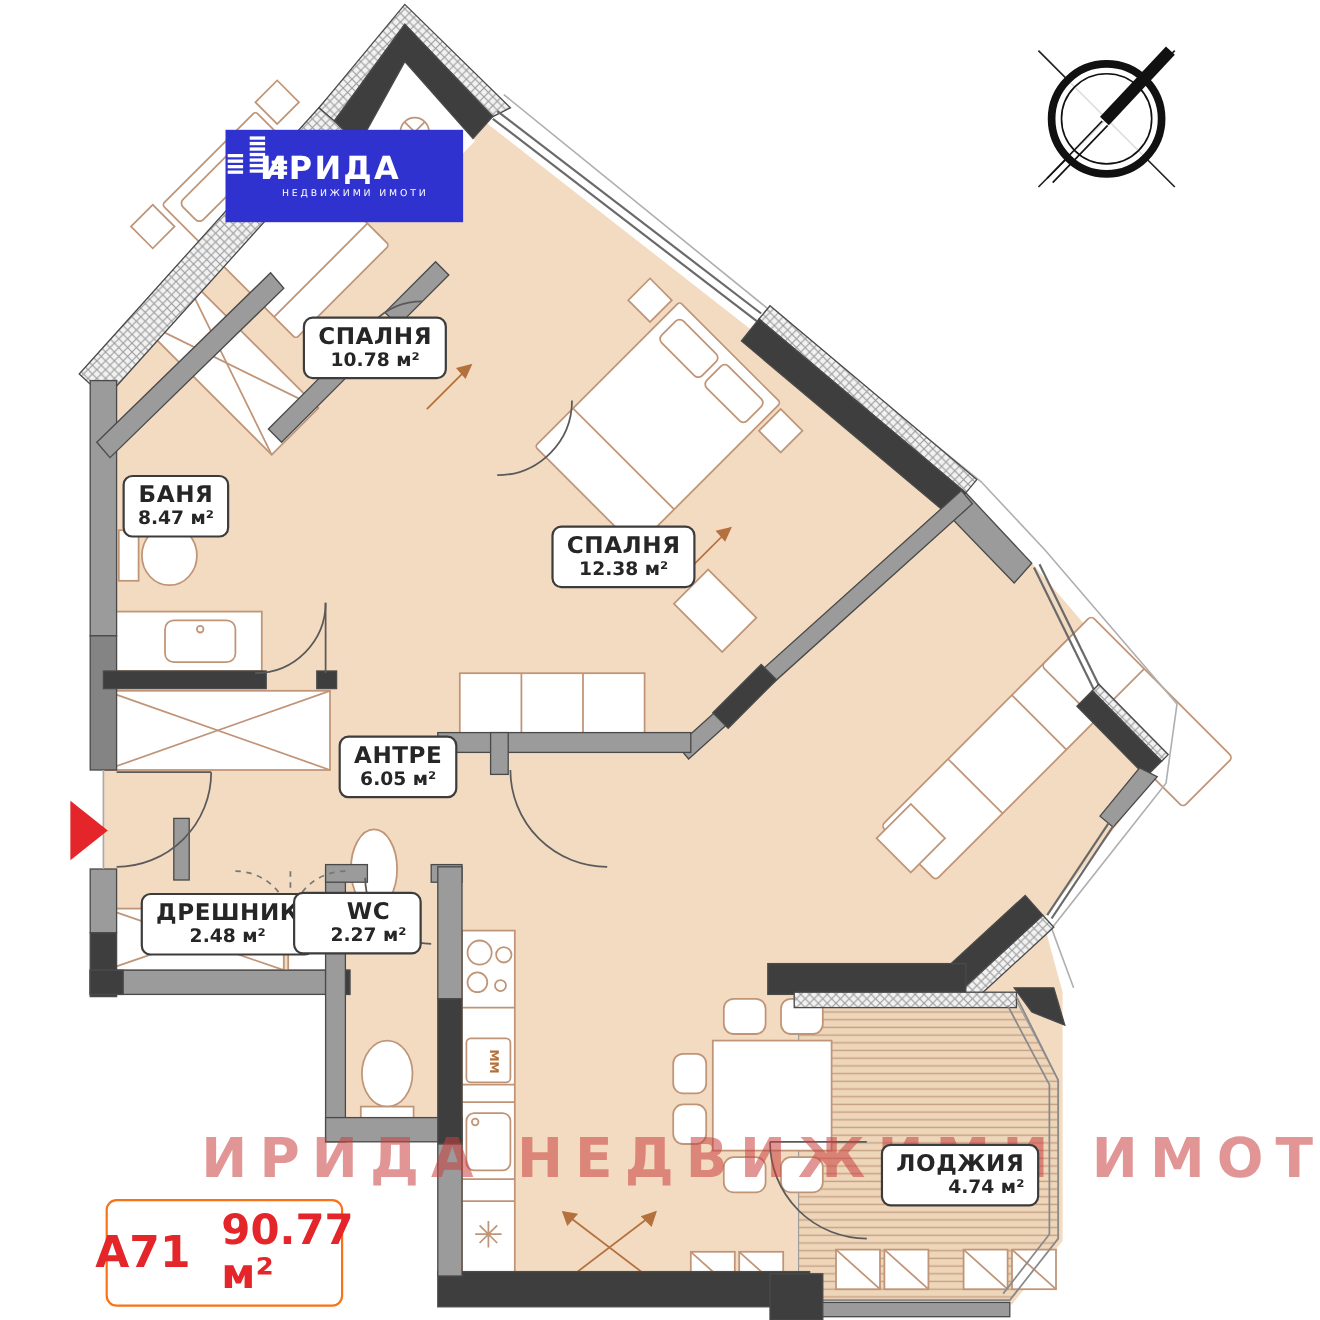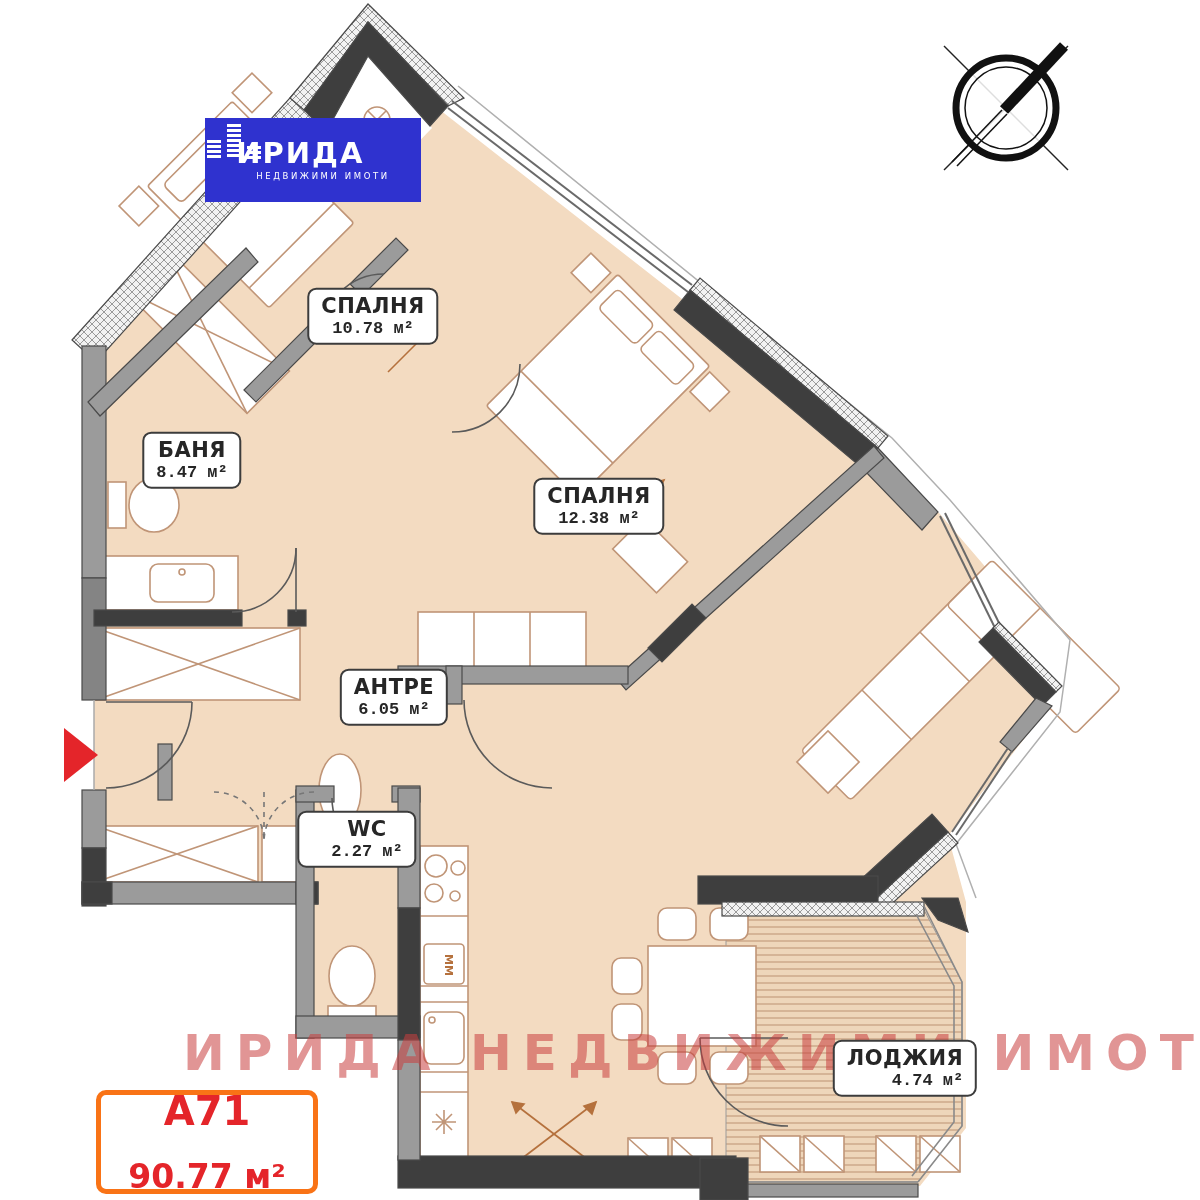--- a/index.html
+++ b/index.html
@@ -1,37 +1,37 @@
 <!DOCTYPE html>
 <html><head>
 <meta charset="utf-8">
 <style>
   html,body{margin:0;padding:0;background:#ffffff;}
   .stage{position:relative;width:1200px;height:1200px;background:#ffffff;overflow:hidden;
          font-family:"DejaVu Sans","Liberation Sans",sans-serif;}
   .stage svg{position:absolute;left:0;top:0;}
   .room-label{position:absolute;transform:translate(-50%,-50%);background:#ffffff;
     border:2.5px solid #3c3c3c;border-radius:9px;padding:5px 12px;text-align:center;
-    line-height:1.12;white-space:nowrap;z-index:4;margin-left:32px;}
+    line-height:1.12;white-space:nowrap;z-index:4;}
   .room-label.wrap{white-space:normal;width:198px;}
   .rname{font-weight:bold;font-size:21px;color:#262626;letter-spacing:.5px;}
-  .rarea{font-weight:bold;font-size:17px;color:#262626;font-family:Liberation Mono, monospace;}
+  .rarea{font-weight:bold;font-size:17px;color:#262626;}
   .logo{position:absolute;left:205px;top:118px;width:216px;height:84px;background:#2f32cf;
     display:flex;align-items:center;justify-content:center;gap:8px;z-index:5;}
   .logo-text{color:#fff;}
   .logo-brand{font-weight:bold;font-size:29px;letter-spacing:2px;line-height:1;}
   .logo-tag{font-size:8.5px;letter-spacing:2.6px;margin-top:3px;margin-left:20px;}
   .watermark{position:absolute;left:183px;top:1024px;z-index:3;font-weight:bold;
     font-size:50px;letter-spacing:11px;color:rgba(201,62,62,.55);white-space:nowrap;
     pointer-events:none;}
   .unit-box{position:absolute;left:96px;top:1090px;width:212px;height:94px;background:#fff;
-    border:5px solid #f97316;border-radius:10px;display:flex;flex-direction:column;
+    border:2px solid #f97316;border-radius:10px;display:flex;flex-direction:row;
     align-items:center;justify-content:center;z-index:5;gap:28px;}
   .unit-id{font-weight:bold;font-size:40px;color:#e4252a;line-height:1.05;}
-  .unit-area{font-weight:bold;font-size:33px;color:#e4252a;line-height:1.05;}
+  .unit-area{font-weight:bold;font-size:38px;color:#e4252a;line-height:1.05;}
 </style>
 </head>
 <body>
 
 <div class="stage">
 
 <svg width="1200" height="1200" viewBox="0 0 1200 1200">
   <defs>
     <pattern id="hatch" width="8" height="8" patternUnits="userSpaceOnUse">
       <rect width="8" height="8" fill="#f2f2f2"></rect>
@@ -348,20 +348,24 @@
   <div class="rarea">8.47 м²</div>
 </div>
 <div class="room-label" style="left:567px;top:506px;">
   <div class="rname">СПАЛНЯ</div>
   <div class="rarea">12.38 м²</div>
 </div>
 <div class="room-label" style="left:362px;top:697px;">
   <div class="rname">АНТРЕ</div>
   <div class="rarea">6.05 м²</div>
 </div>
+<div class="room-label" style="left:207px;top:840px;">
+  <div class="rname">ДРЕШНИК</div>
+  <div class="rarea">2.48 м²</div>
+</div>
 <div class="room-label" style="left:325px;top:839px;padding-left:32px;">
   <div class="rname">WC</div>
   <div class="rarea">2.27 м²</div>
 </div>
 <div class="room-label" style="left:873px;top:1068px;text-align:right;">
   <div class="rname">ЛОДЖИЯ</div>
   <div class="rarea">4.74 м²</div>
 </div>
 
 <div class="unit-box">

